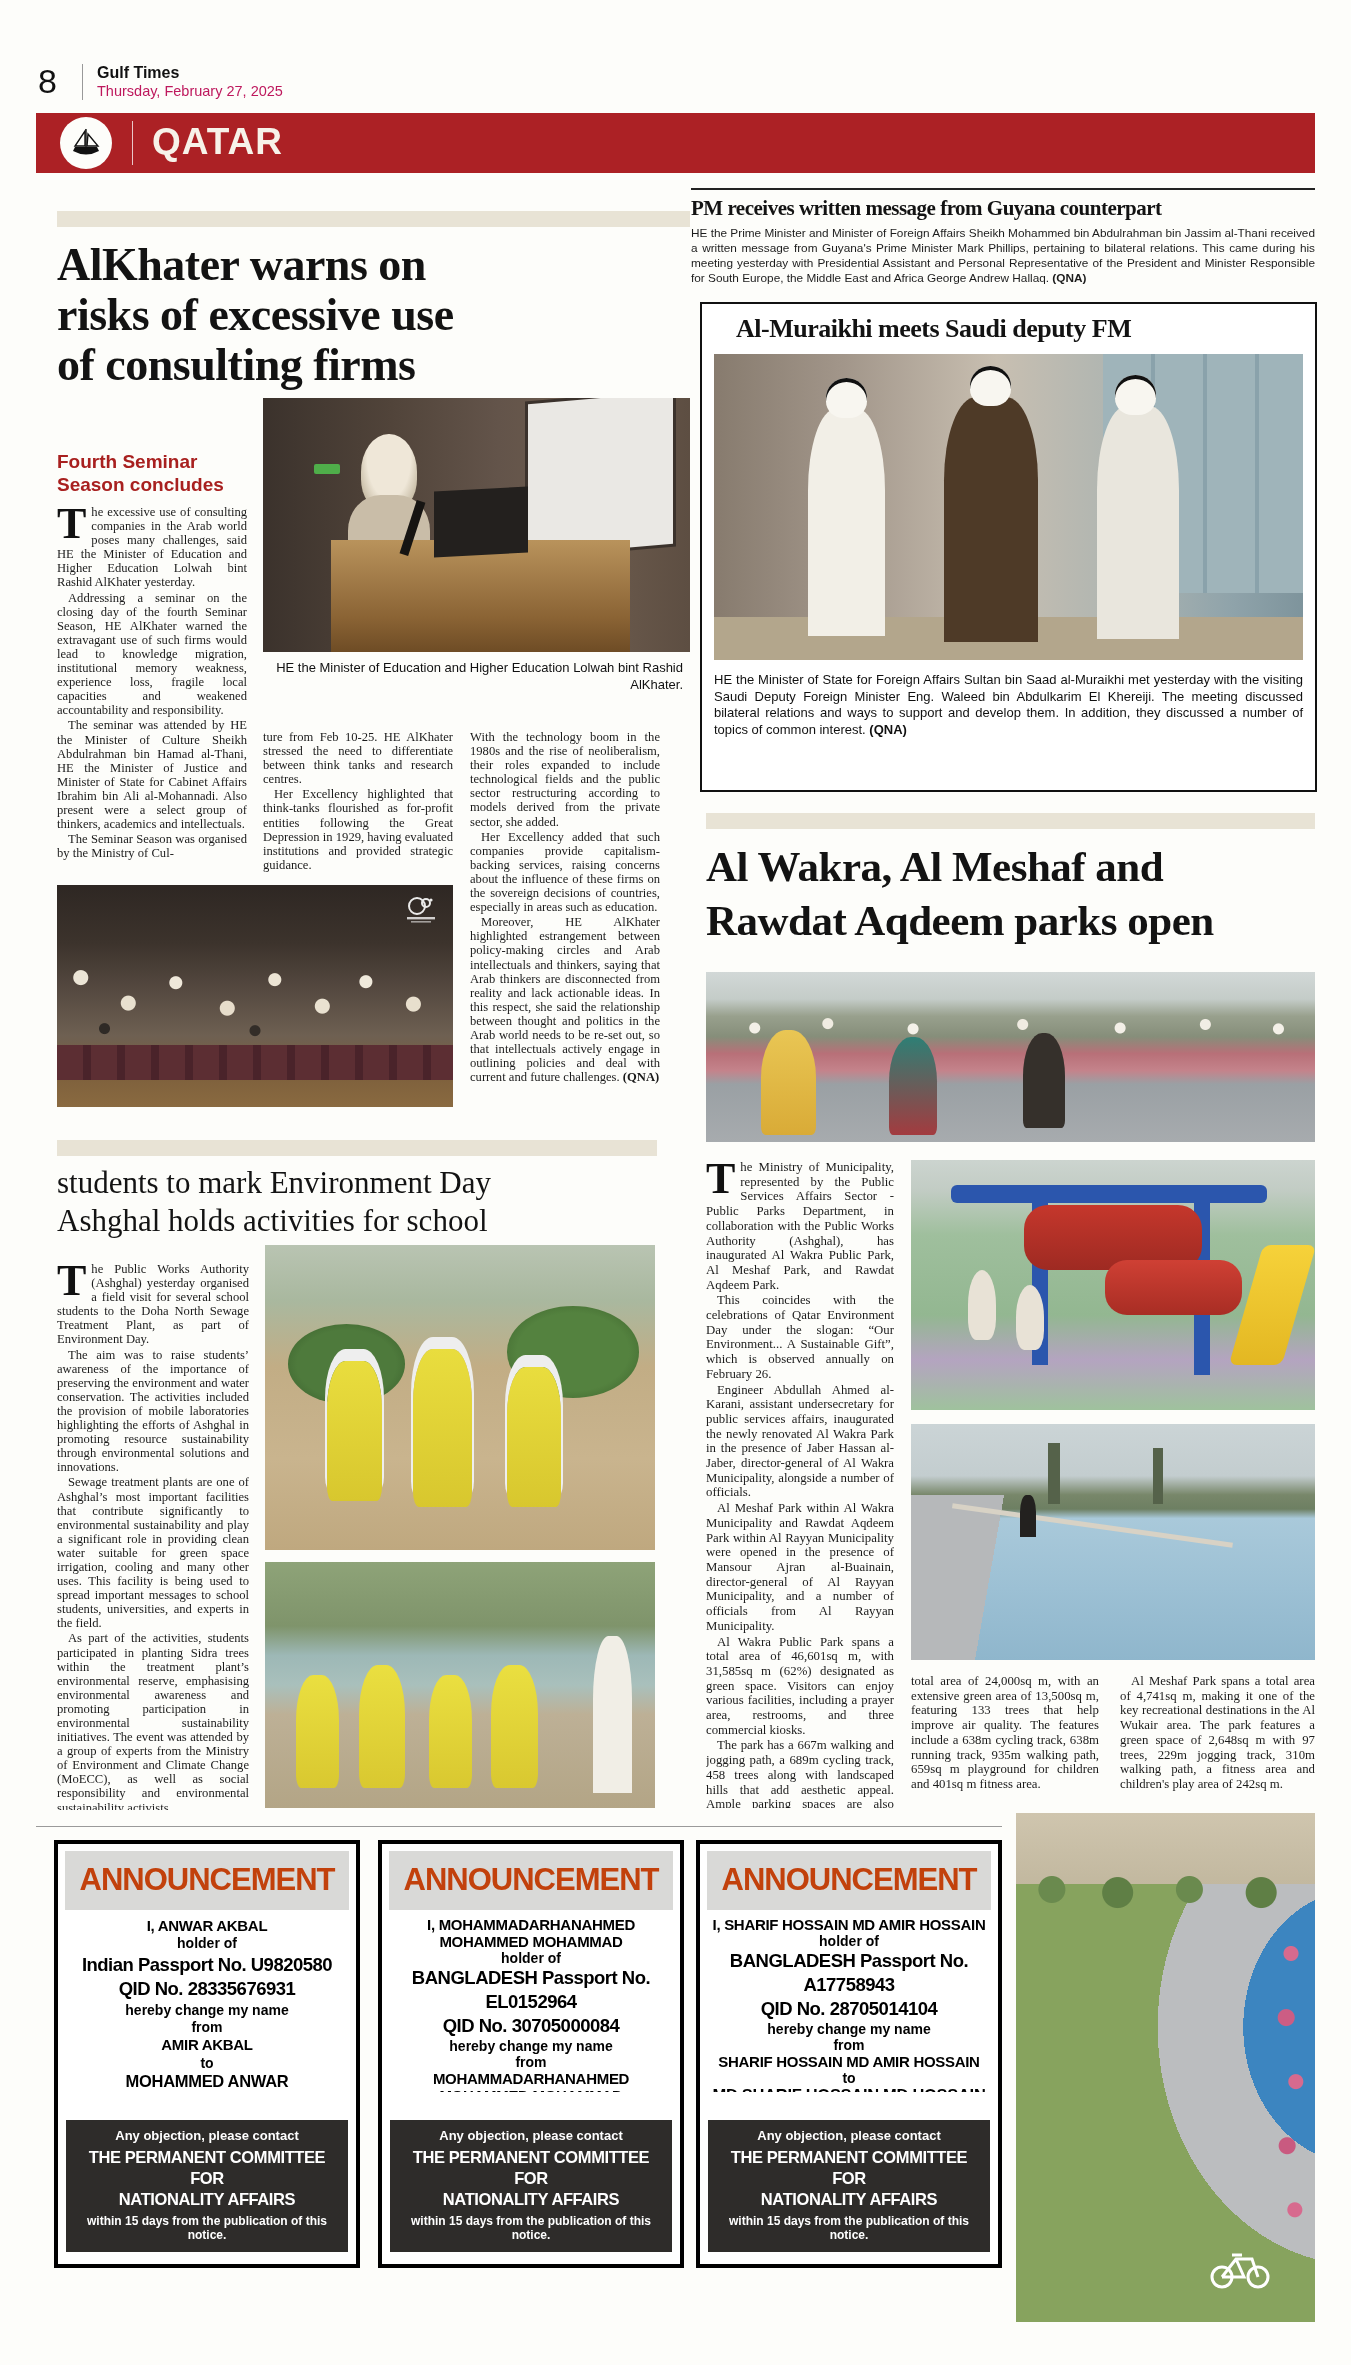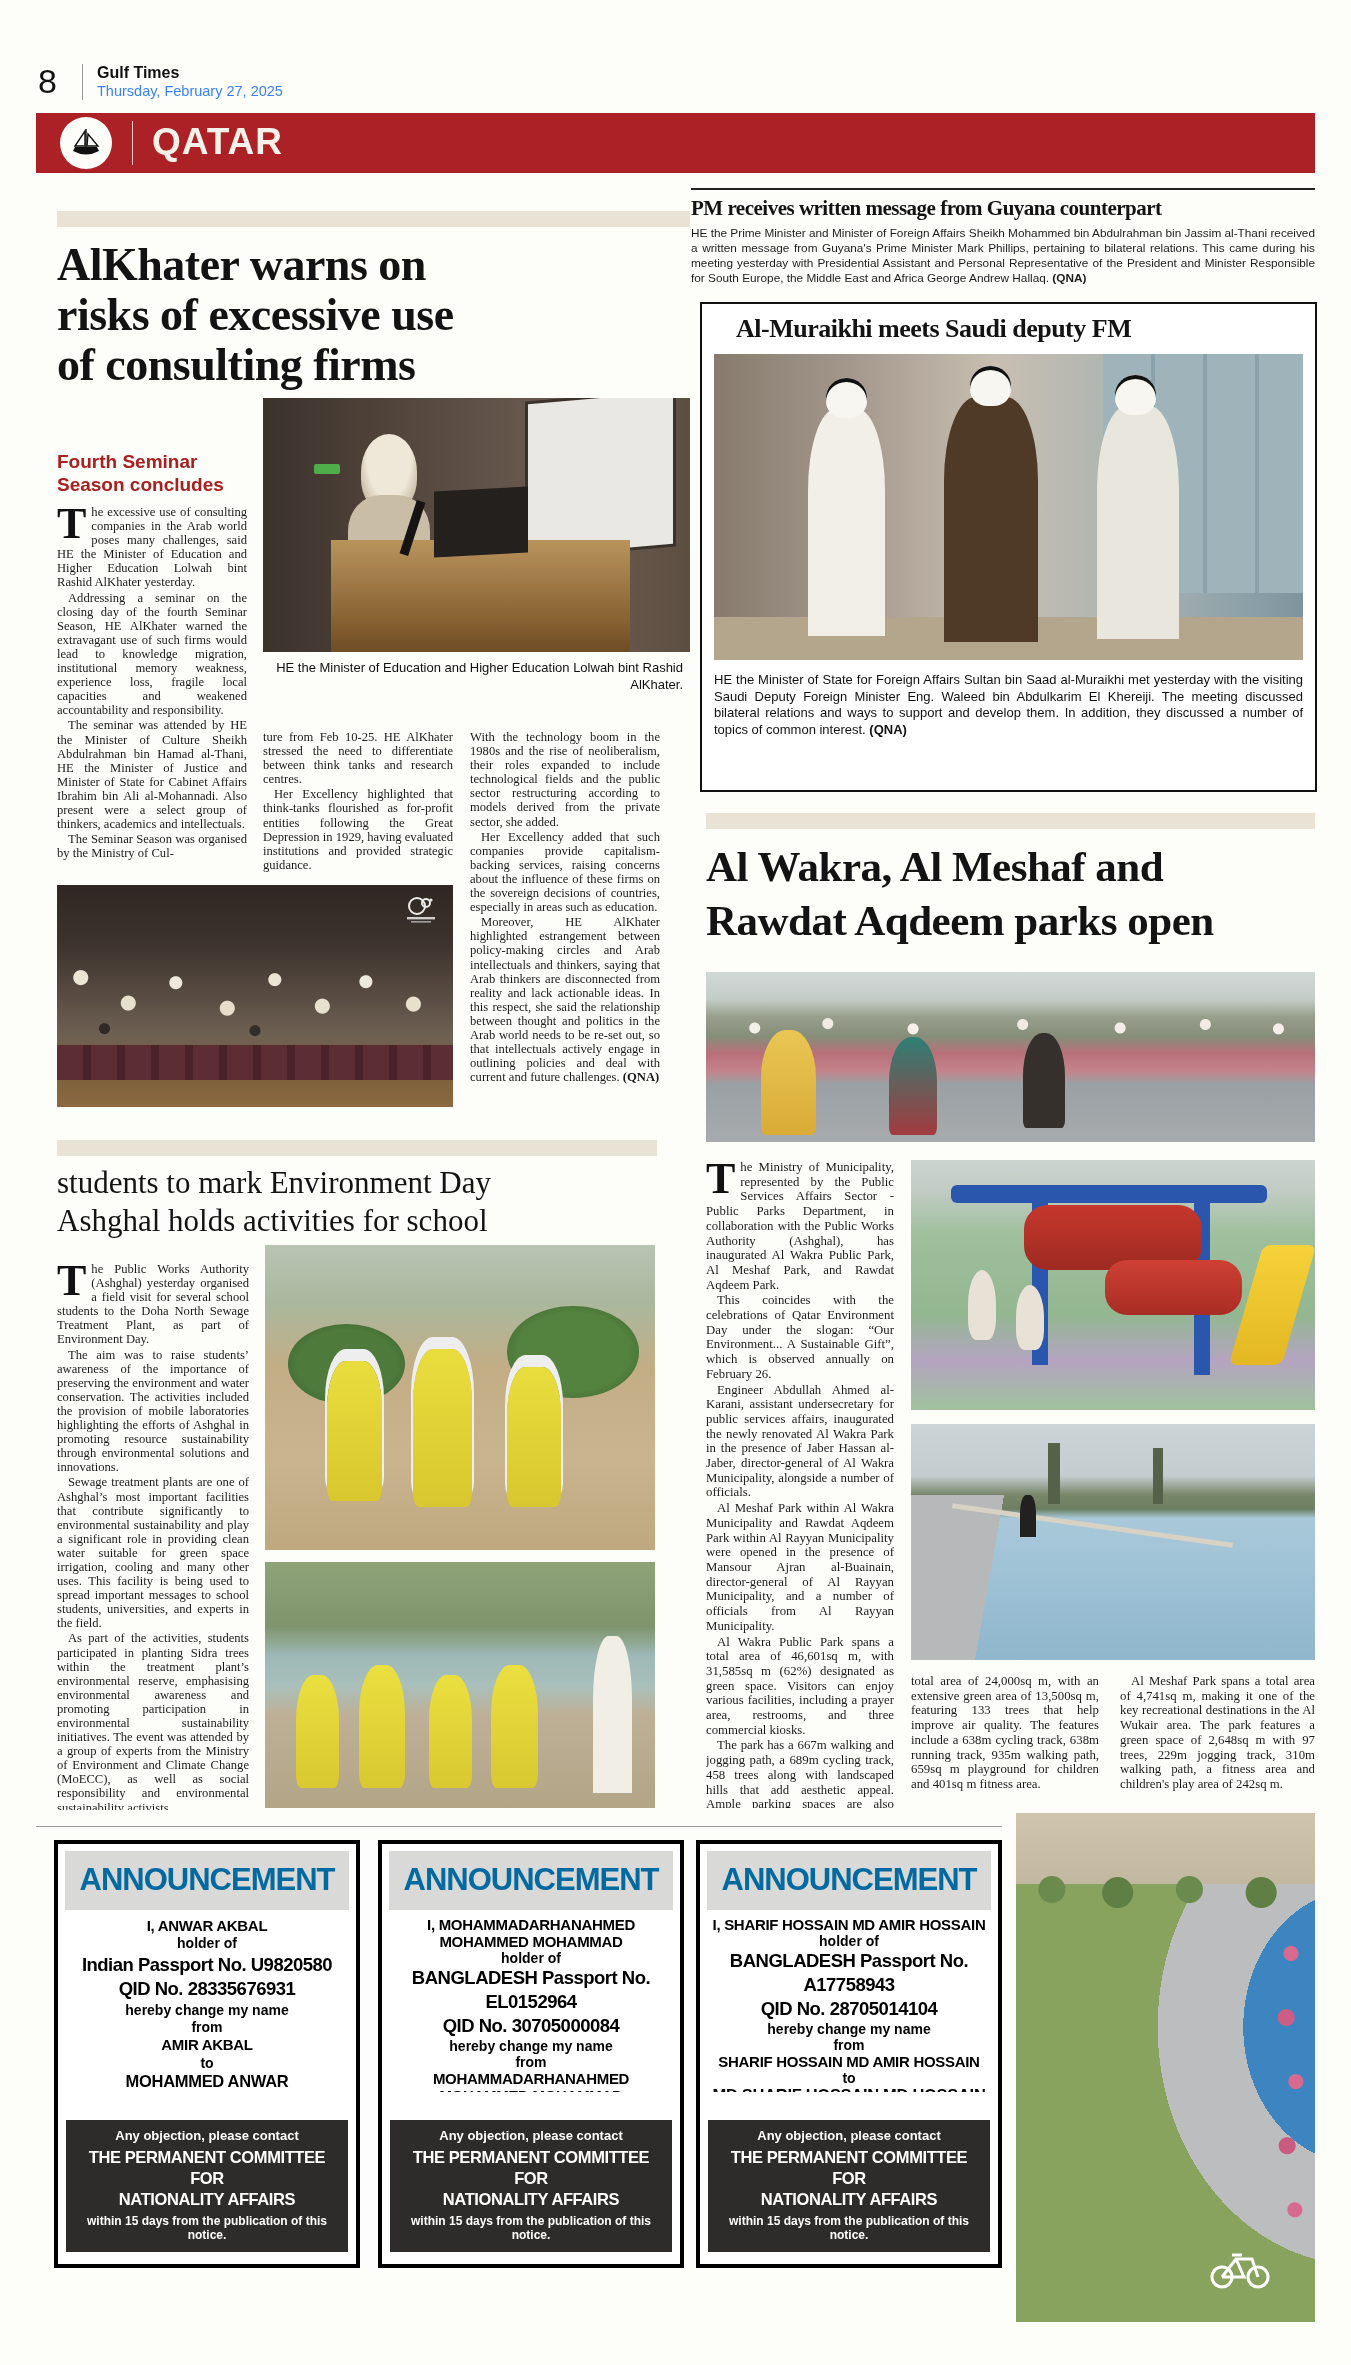--- a/index.html
+++ b/index.html
@@ -3,21 +3,21 @@
 <meta charset="utf-8">
 <style>
   html,body{margin:0;padding:0;background:#e9e9e9;}
   .page{position:relative;width:1351px;height:2365px;background:#fdfdfa;margin:0 auto;
         font-family:"Liberation Serif","DejaVu Serif",serif;overflow:hidden;}
   .abs{position:absolute;}
 
   
   .pagenum{font-family:"Liberation Sans",sans-serif;font-size:34px;color:#111;font-weight:400;}
   .mast-name{font-family:"Liberation Sans",sans-serif;font-size:16px;font-weight:bold;color:#111;}
-  .mast-date{font-family:"Liberation Sans",sans-serif;font-size:14.5px;color:#3b82f6;}
+  .mast-date{font-family:"Liberation Sans",sans-serif;font-size:14.5px;color:#be185d;}
   .vrule{width:1px;background:#999;}
   .banner{background:#ac2125;}
   .banner-title{font-family:"Liberation Sans",sans-serif;color:#f7f2e9;font-size:37px;font-weight:bold;letter-spacing:1px;}
   .banner-circle{width:52px;height:52px;border-radius:50%;background:#fdfdfa;display:flex;align-items:center;justify-content:center;}
   .banner-sep{width:1px;background:rgba(255,255,255,.75);}
 
   
   .divider{background:#e8e3d5;}
   .h-serif{color:#131313;font-weight:bold;letter-spacing:-0.5px;}
   .headline-lg{font-size:46px;line-height:50px;}
@@ -122,21 +122,21 @@
       radial-gradient(circle 10px at 42% 62%,#c95a80 0 8px,transparent 9px),
       radial-gradient(circle 9px at 58% 80%,#d76a8e 0 7px,transparent 8px);}
   .ph-cycle .lanemark{right:13%;bottom:6%;width:70px;height:46px;}
 
   .qna-mark{position:absolute;opacity:.9;}
 
   
   .annbox{position:absolute;background:#fff;border:4px solid #000;box-sizing:border-box;
           font-family:"Liberation Sans","DejaVu Sans",sans-serif;}
   .ann-head{margin:7px;background:#d9d9d7;text-align:center;font-weight:bold;font-size:31px;
-            letter-spacing:-1px;padding:11px 0 12px;color:#0369a1;}
+            letter-spacing:-1px;padding:11px 0 12px;color:#c2410c;}
   .ann-body{position:absolute;left:8px;right:8px;top:72px;bottom:172px;display:flex;flex-direction:column;
             justify-content:space-evenly;align-items:center;text-align:center;color:#000;overflow:hidden;}
   .ann-name{font-size:15px;font-weight:bold;letter-spacing:-0.3px;}
   .ann-small{font-size:14px;font-weight:bold;}
   .ann-pass{font-size:18.5px;font-weight:bold;letter-spacing:-0.5px;line-height:24px;}
   .ann-new{font-size:16.5px;font-weight:bold;letter-spacing:-0.3px;}
   .ann-foot{position:absolute;left:8px;right:8px;bottom:12px;background:#2e2c2a;color:#fff;text-align:center;
             padding:8px 4px 10px;}
   .ann-foot .f1{font-size:13px;font-weight:bold;margin-bottom:4px;}
   .ann-foot .f2{font-size:16.5px;font-weight:bold;letter-spacing:-0.4px;line-height:21px;}

